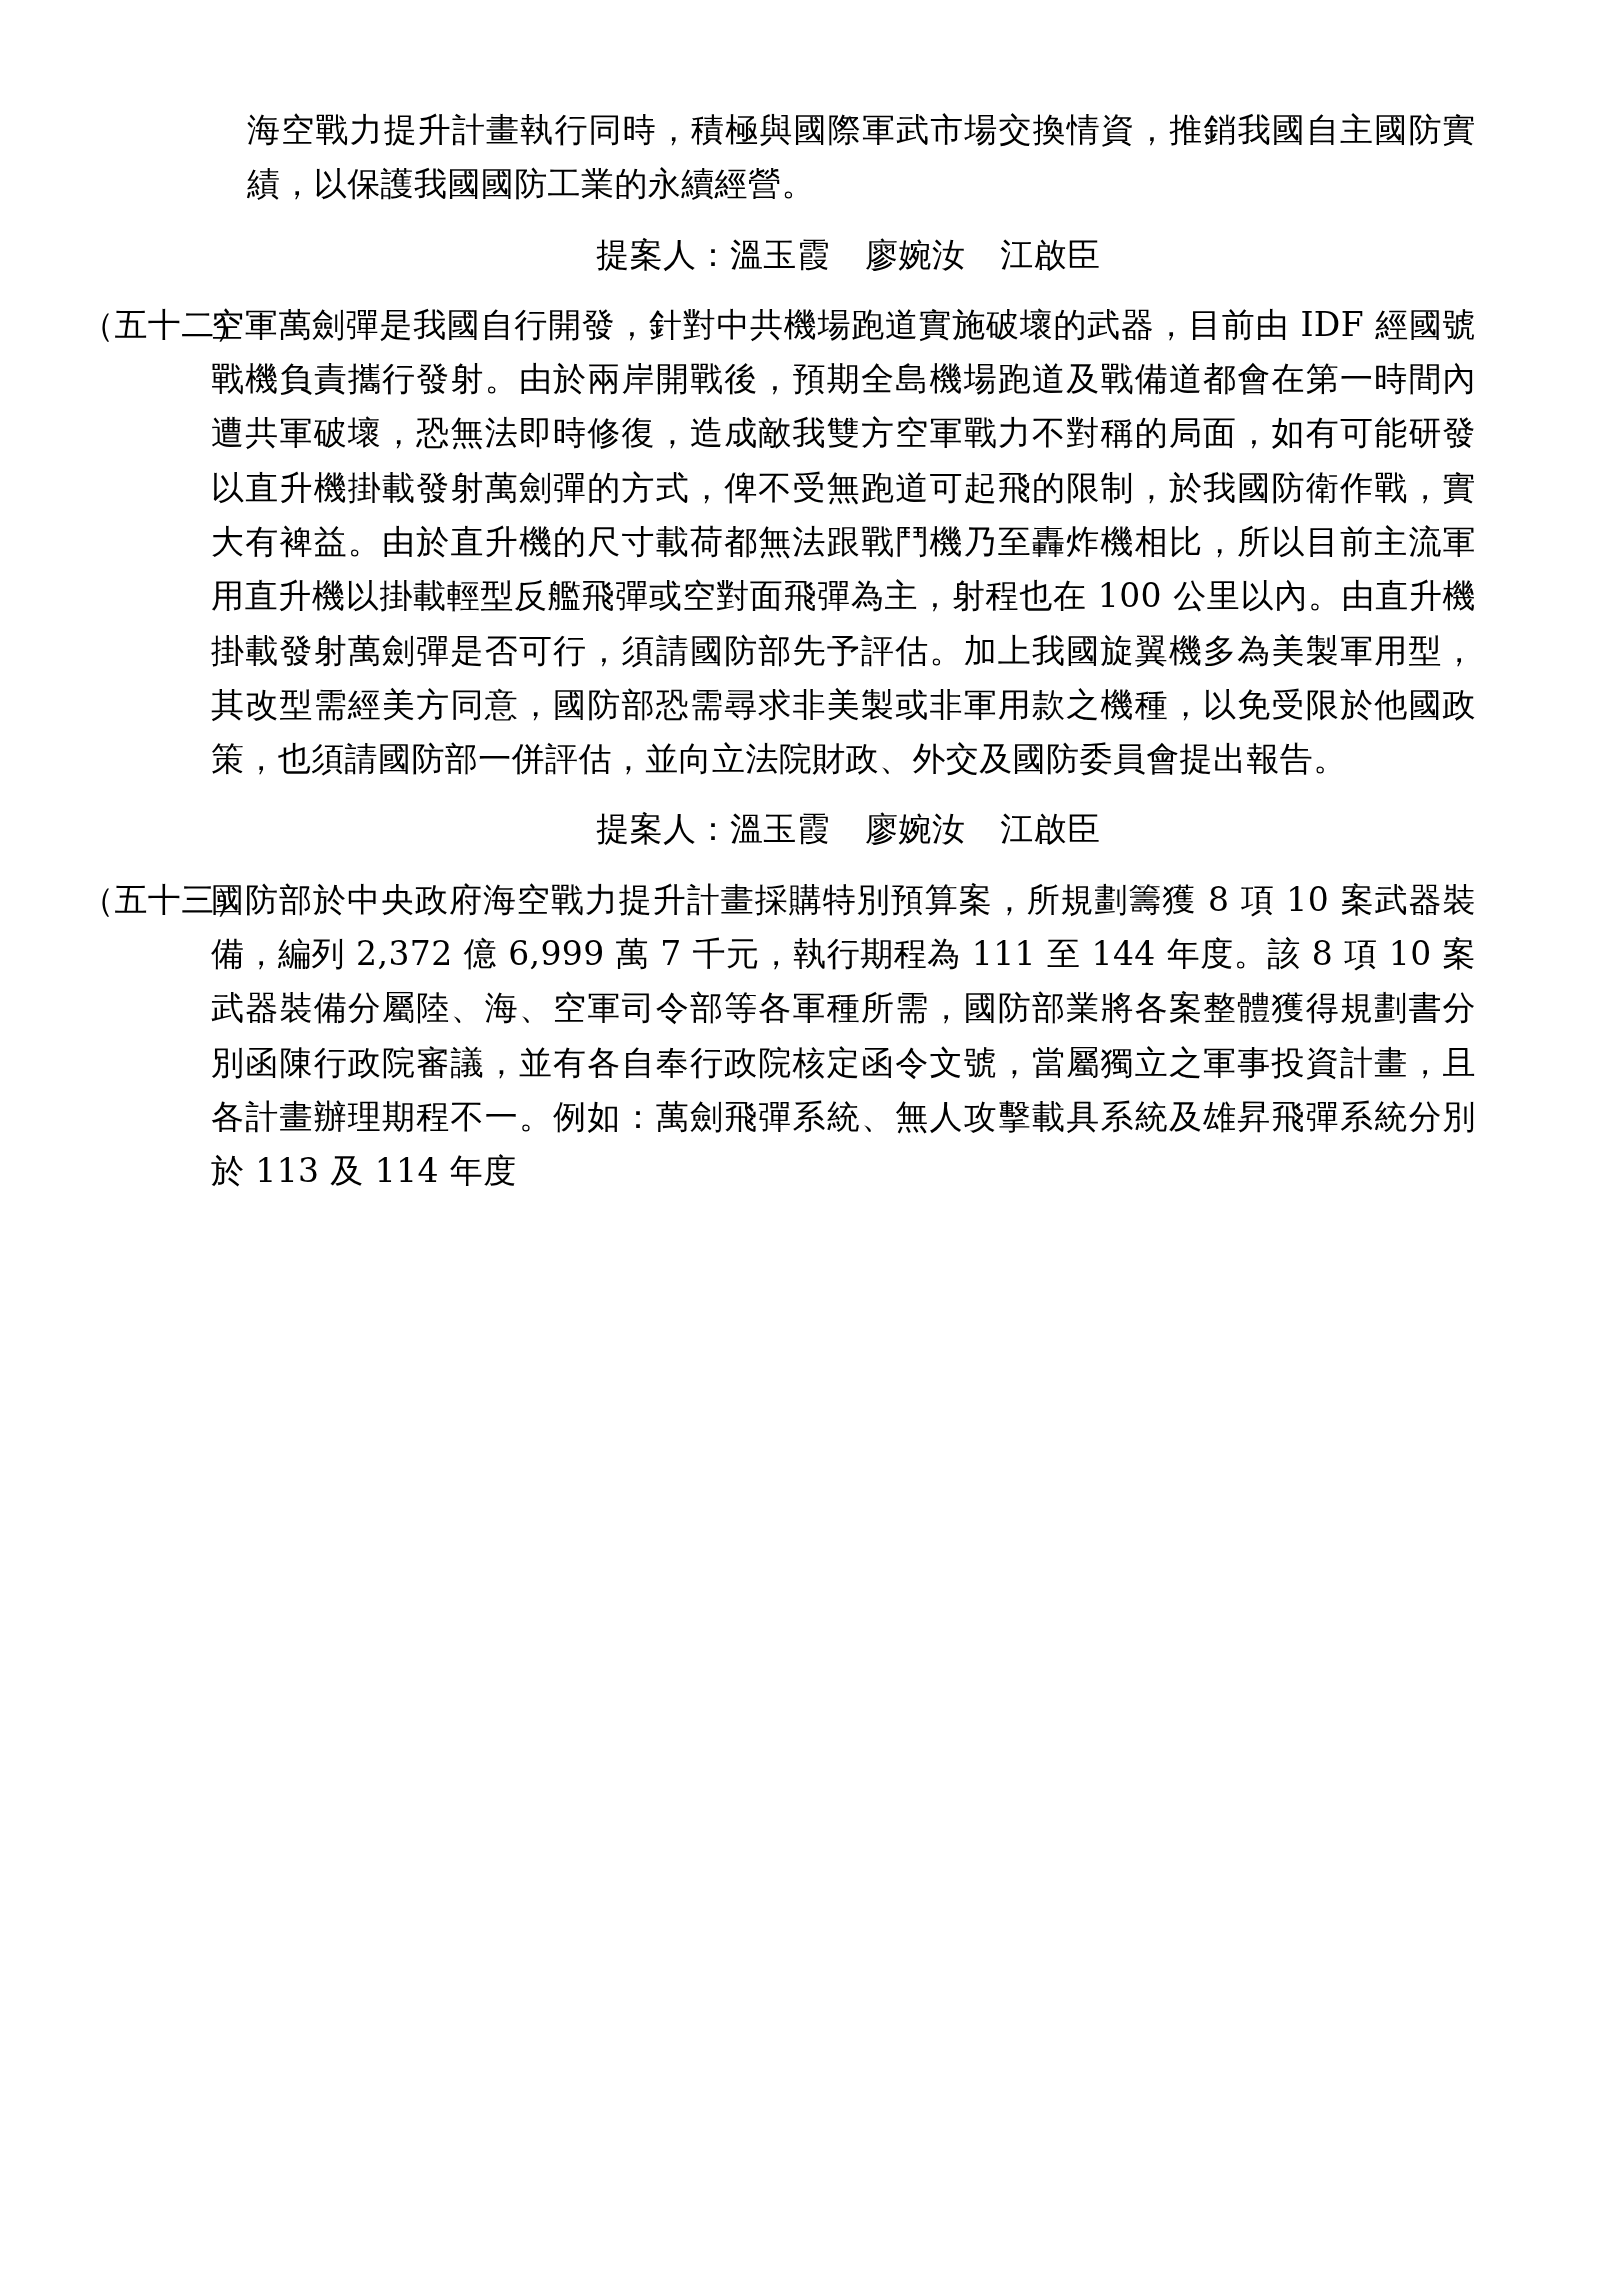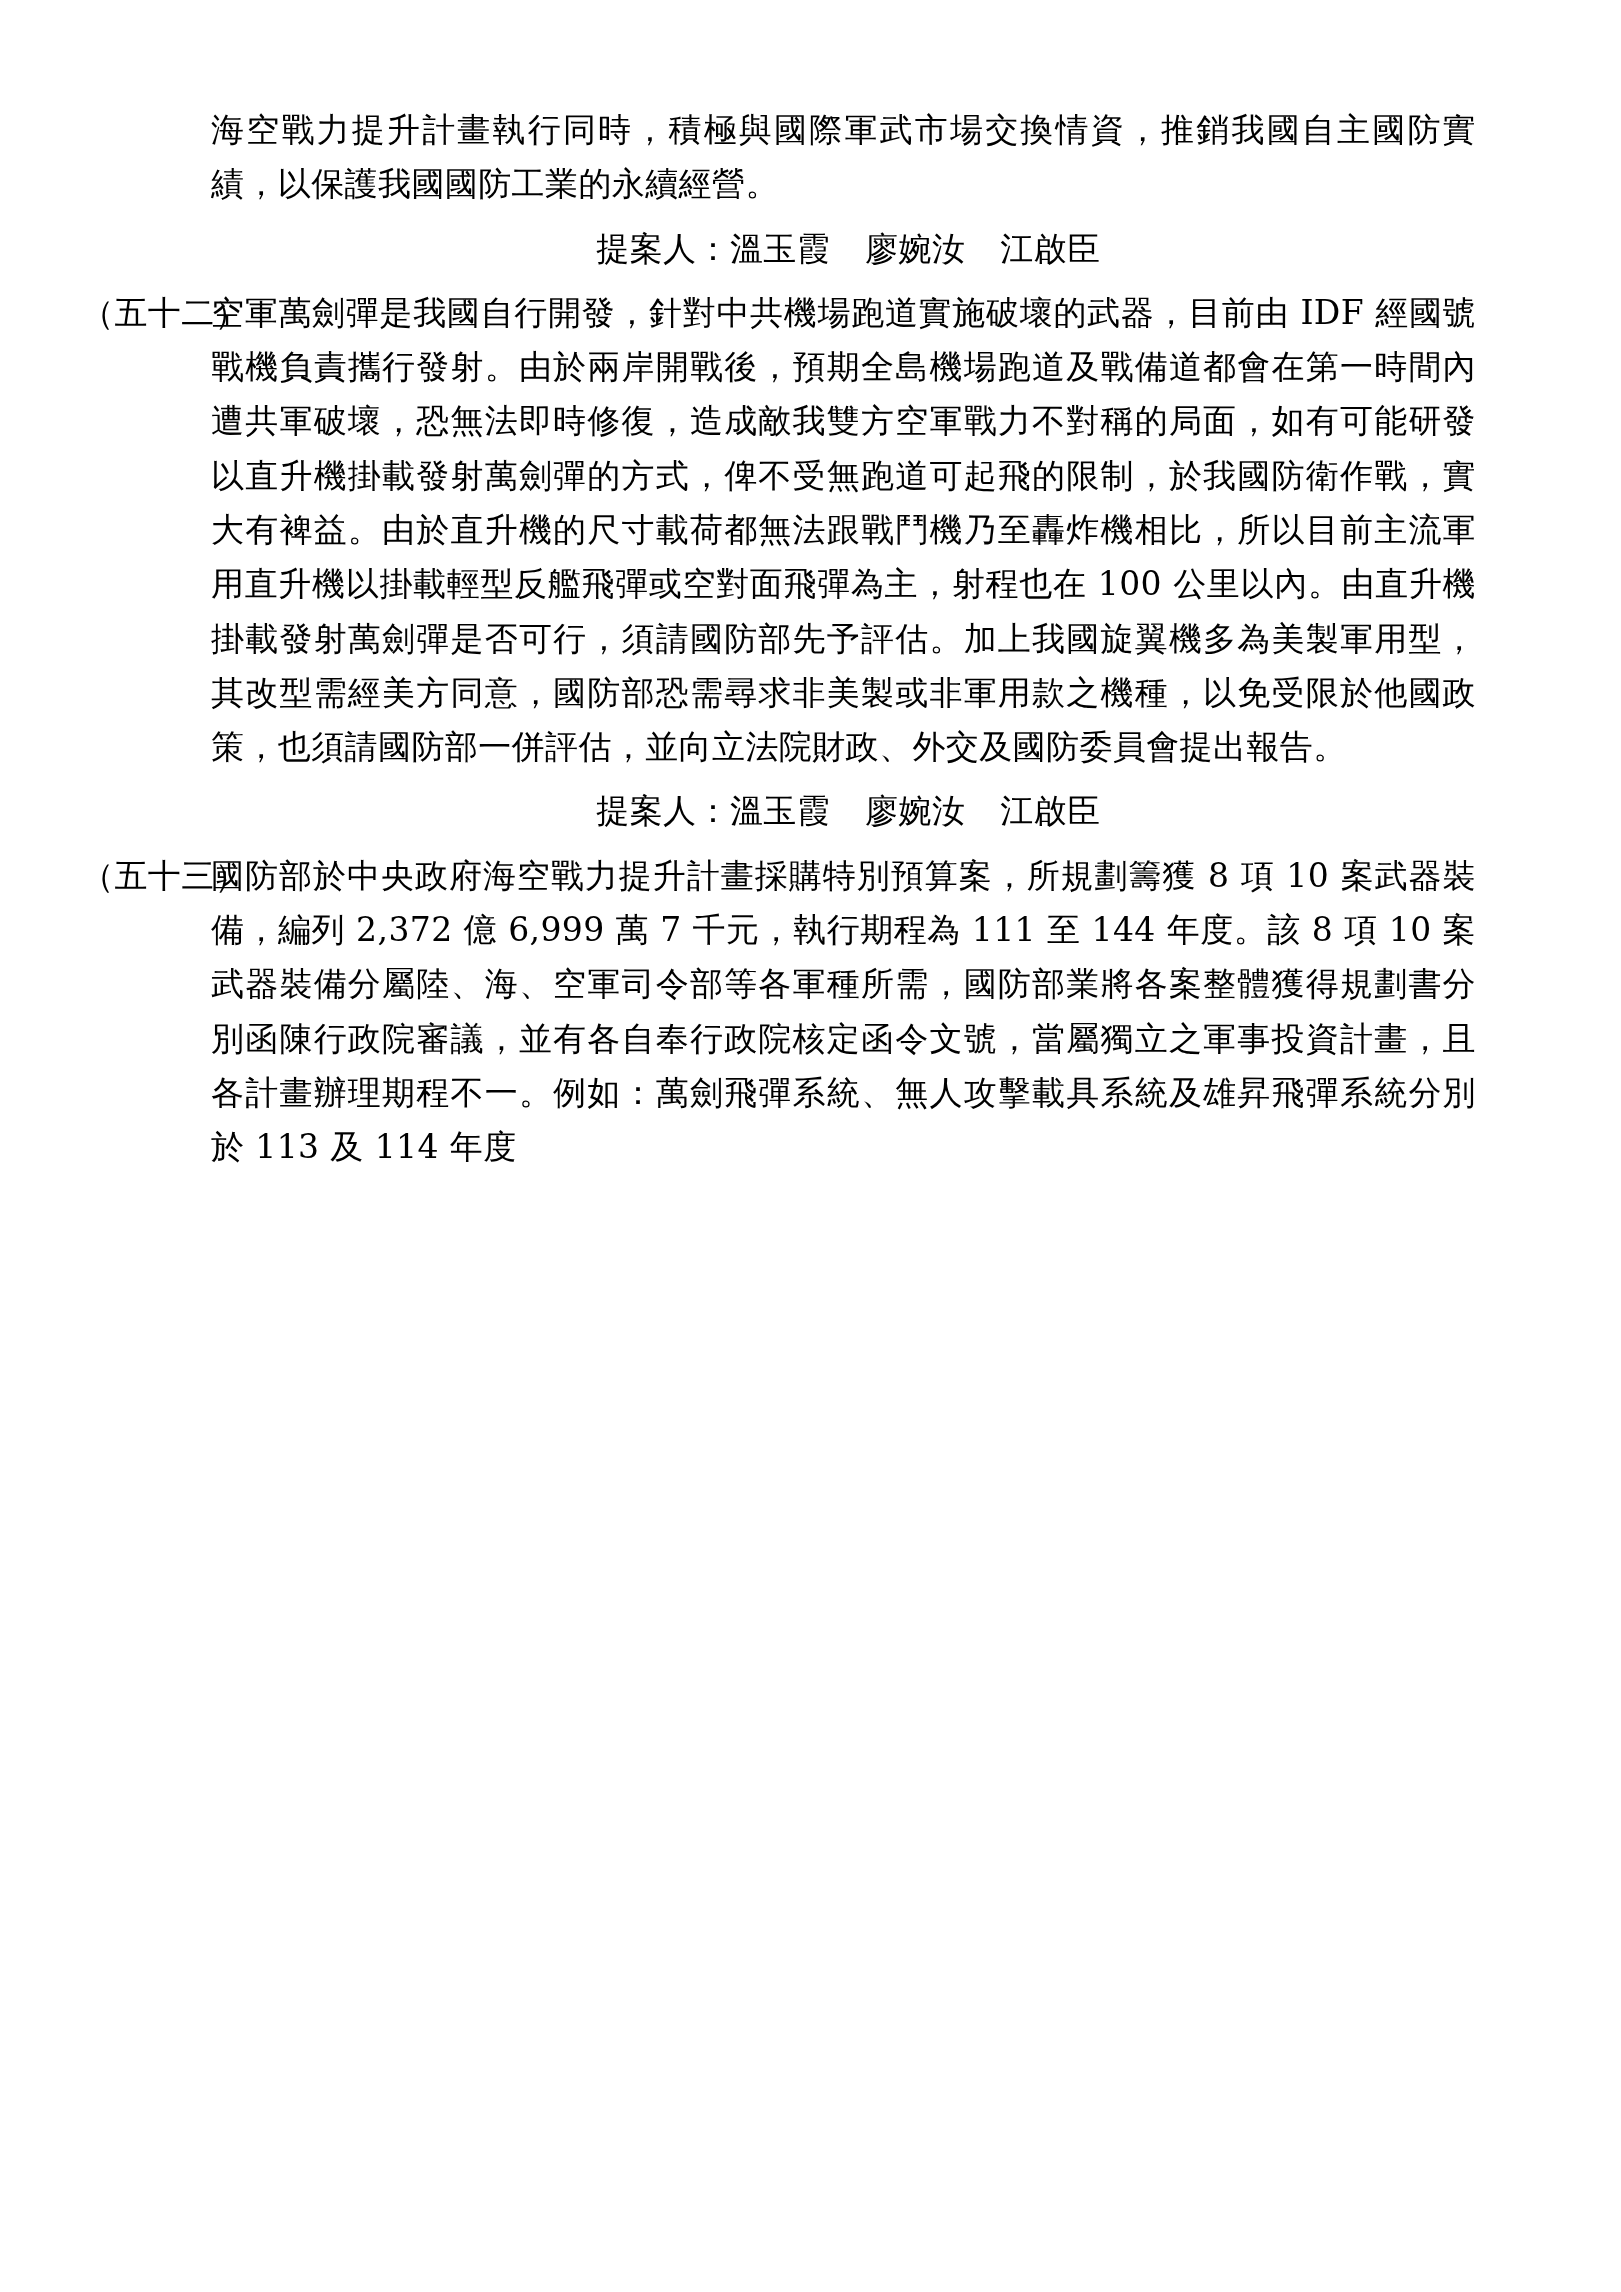--- a/index.html
+++ b/index.html
@@ -34,23 +34,24 @@
     position: absolute;
     left: -130px;
     top: 0;
     width: 130px;
     text-align: right;
     white-space: nowrap;
   }
   
   .para.plain {
     padding-left: 0;
+    margin-left: 36px;
   }
   .signature {
-    margin: 10px;
+    margin: 16px;
     text-align: center;
     letter-spacing: 0.4px;
     padding-left: 9.8px;
   }
   .sig-name {
     display: inline-block;
   }
   .sig-gap {
     display: inline-block;
     width: 35px;

